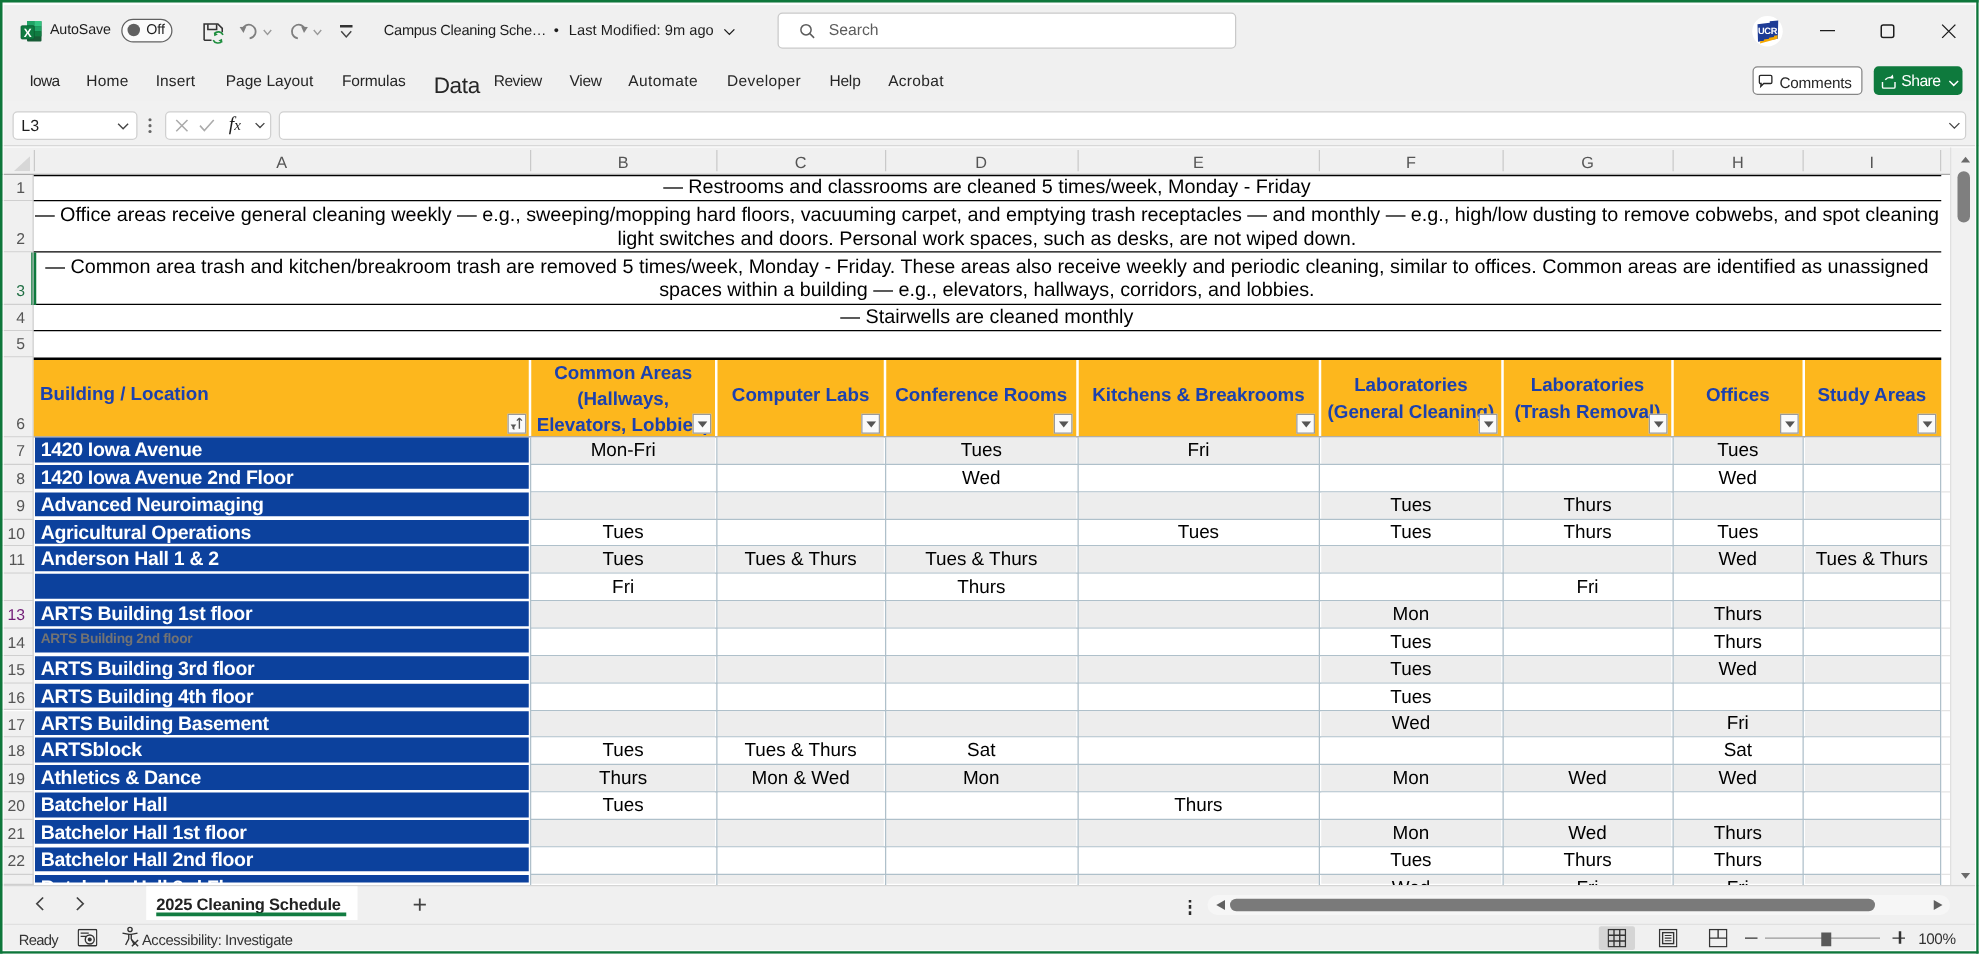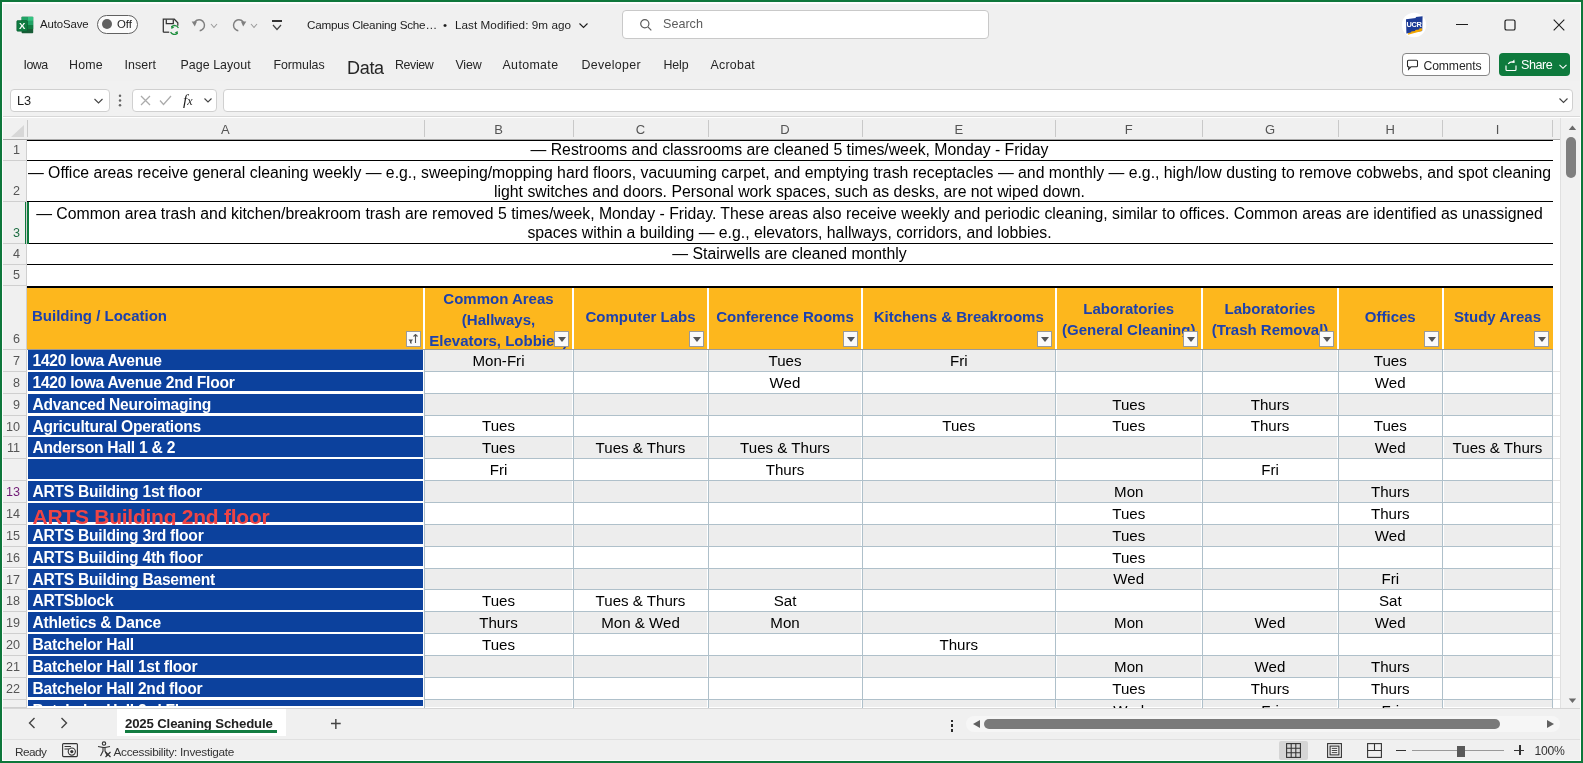--- a/index.html
+++ b/index.html
@@ -361,21 +361,21 @@
 <div class="abs" style="left:709px;top:481.10000000000014px;width:152px;height:20.850000000000023px;background:#ededed;"></div>
 <div class="abs" style="left:863px;top:481.10000000000014px;width:191.5px;height:20.850000000000023px;background:#ededed;"></div>
 <div class="abs" style="left:1056.5px;top:481.10000000000014px;width:144.5px;height:20.850000000000023px;background:#ededed;"></div>
 <div class="abs ct" style="left:1055.5px;top:481.10000000000014px;width:146.5px;height:20.850000000000023px;font-size:15.1px;color:#000;">Mon</div>
 <div class="abs" style="left:1203px;top:481.10000000000014px;width:134px;height:20.850000000000023px;background:#ededed;"></div>
 <div class="abs" style="left:1339px;top:481.10000000000014px;width:102.5px;height:20.850000000000023px;background:#ededed;"></div>
 <div class="abs ct" style="left:1338px;top:481.10000000000014px;width:104.5px;height:20.850000000000023px;font-size:15.1px;color:#000;">Thurs</div>
 <div class="abs" style="left:1443.5px;top:481.10000000000014px;width:108.0px;height:20.850000000000023px;background:#ededed;"></div>
 <div class="abs" style="left:424px;top:501.95000000000016px;width:1128.5px;height:1px;background:#afc0ca;"></div>
 <div class="abs" style="left:28.0px;top:502.95000000000016px;width:394.5px;height:19.550000000000022px;background:#0c419d;"></div>
-<div class="abs" style="left:32.5px;top:504.95000000000016px;font-size:21px;font-weight:bold;color:#ef4444;white-space:nowrap;letter-spacing:-0.25px;">ARTS Building 2nd floor</div>
+<div class="abs" style="left:32.5px;top:504.95000000000016px;font-size:11px;font-weight:bold;color:#737373;white-space:nowrap;letter-spacing:-0.25px;">ARTS Building 2nd floor</div>
 <div class="abs" style="left:425px;top:502.95000000000016px;width:147px;height:20.850000000000023px;background:#ffffff;"></div>
 <div class="abs" style="left:574px;top:502.95000000000016px;width:133px;height:20.850000000000023px;background:#ffffff;"></div>
 <div class="abs" style="left:709px;top:502.95000000000016px;width:152px;height:20.850000000000023px;background:#ffffff;"></div>
 <div class="abs" style="left:863px;top:502.95000000000016px;width:191.5px;height:20.850000000000023px;background:#ffffff;"></div>
 <div class="abs" style="left:1056.5px;top:502.95000000000016px;width:144.5px;height:20.850000000000023px;background:#ffffff;"></div>
 <div class="abs ct" style="left:1055.5px;top:502.95000000000016px;width:146.5px;height:20.850000000000023px;font-size:15.1px;color:#000;">Tues</div>
 <div class="abs" style="left:1203px;top:502.95000000000016px;width:134px;height:20.850000000000023px;background:#ffffff;"></div>
 <div class="abs" style="left:1339px;top:502.95000000000016px;width:102.5px;height:20.850000000000023px;background:#ffffff;"></div>
 <div class="abs ct" style="left:1338px;top:502.95000000000016px;width:104.5px;height:20.850000000000023px;font-size:15.1px;color:#000;">Thurs</div>
 <div class="abs" style="left:1443.5px;top:502.95000000000016px;width:108.0px;height:20.850000000000023px;background:#ffffff;"></div>

